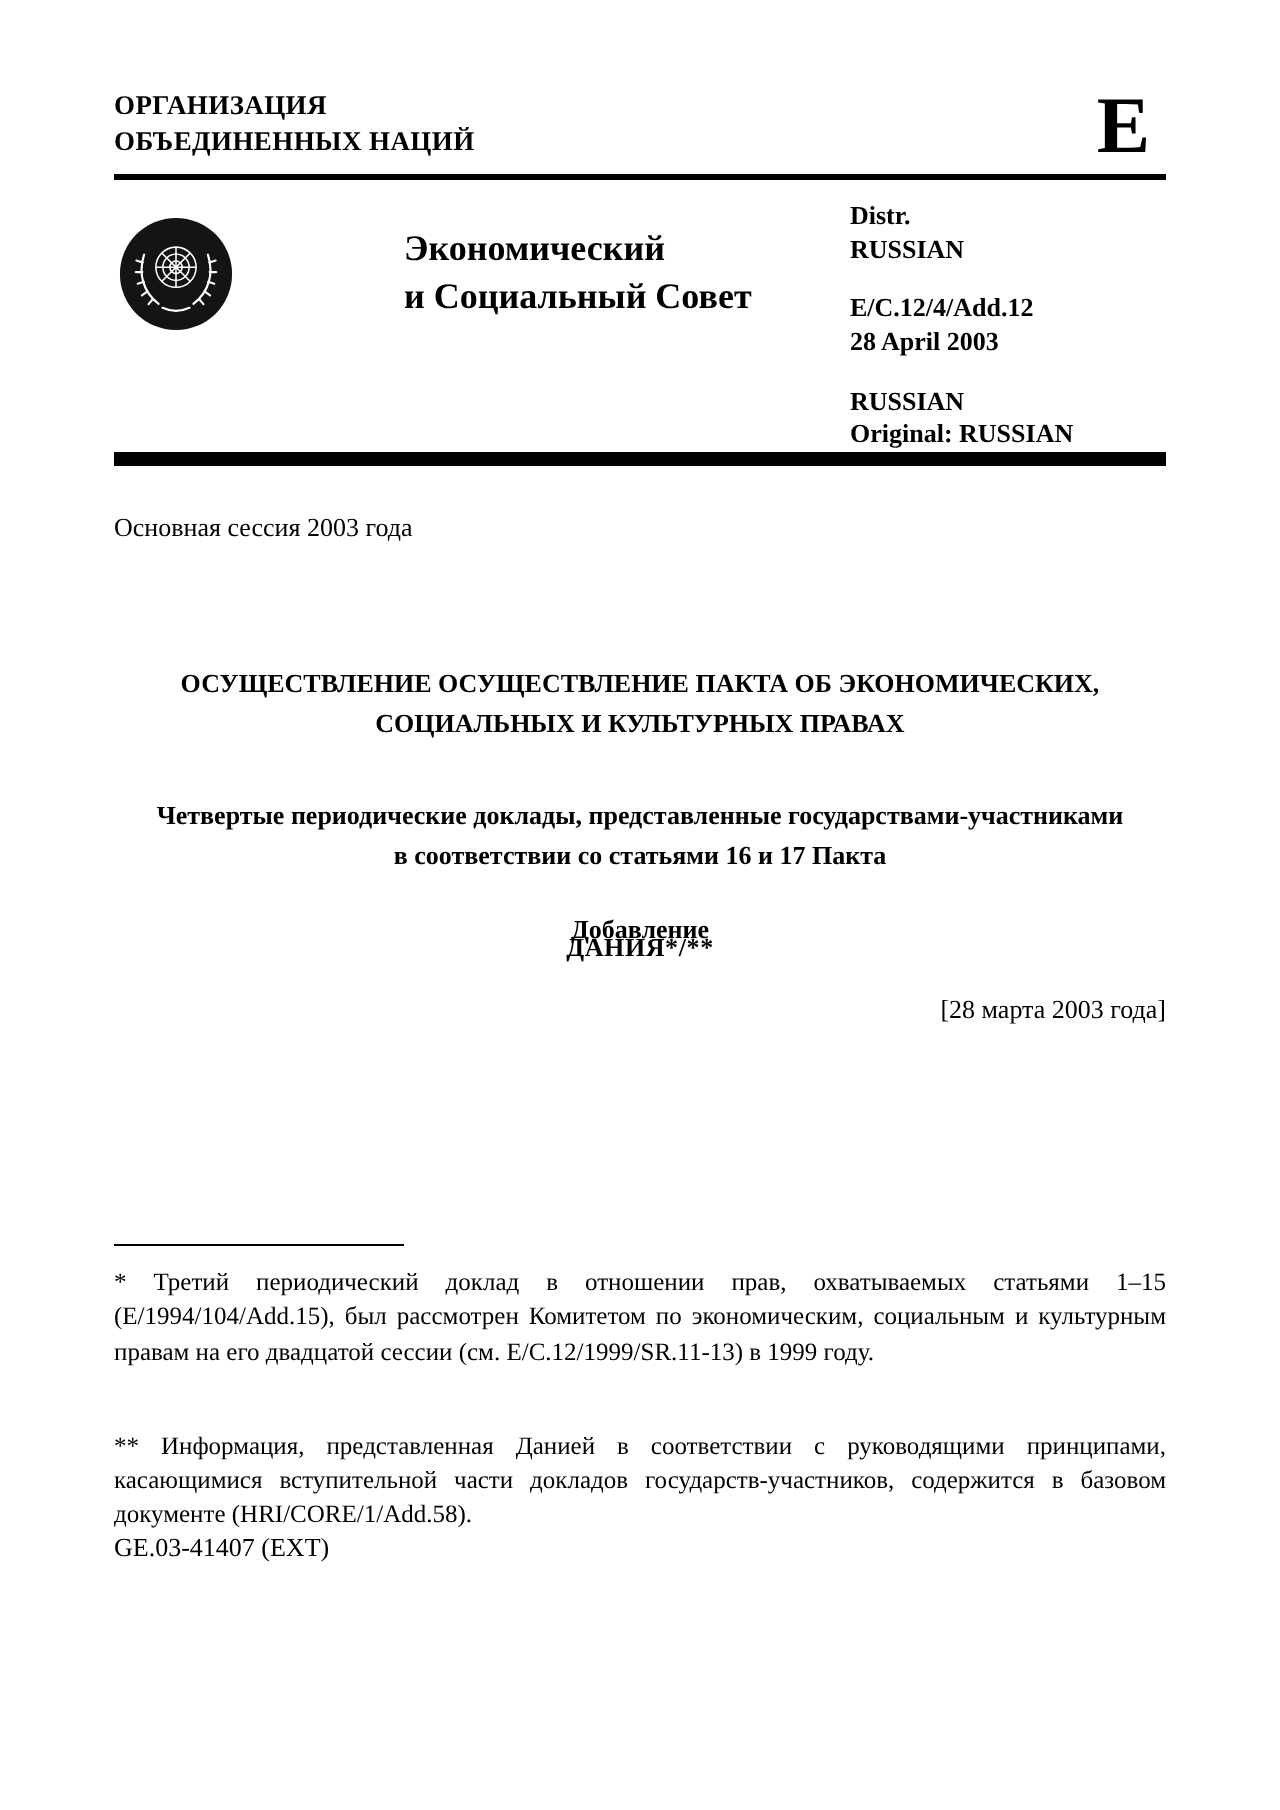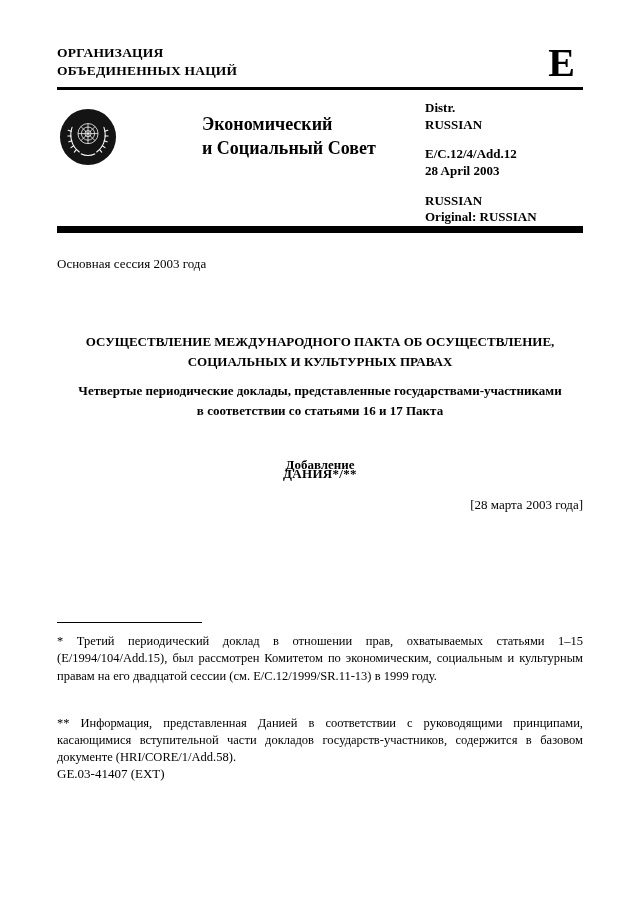--- a/index.html
+++ b/index.html
@@ -37,21 +37,21 @@
     height: 7px; background: #000;
   }
 
   .session { position: absolute; left: 57px; top: 256px; font-size: 13px; }
 
   .title-block {
     position: absolute; left: 57px; right: 57px; top: 332px;
     text-align: center; font-weight: bold; font-size: 13px; line-height: 1.5;
   }
   .subtitle-block {
-    position: absolute; left: 57px; right: 57px; top: 381px;
+    position: absolute; left: 57px; right: 57px; top: 398px;
     text-align: center; font-weight: bold; font-size: 13px; line-height: 1.5;
   }
   .addendum {
     position: absolute; left: 57px; right: 57px; top: 426px;
     text-align: center; font-weight: bold; font-size: 13px; margin-top: 31px;
   }
   .country {
     position: absolute; left: 57px; right: 57px; top: 466px;
     text-align: center; font-weight: bold; font-size: 13px; letter-spacing: 0.3px;
   }
@@ -137,21 +137,21 @@
         <div>Original: RUSSIAN</div>
       </div>
     </div>
   </section>
 
   <div class="thick-rule"></div>
 
   <div class="session">Основная сессия 2003 года</div>
 
   <div class="title-block">
-    <div>ОСУЩЕСТВЛЕНИЕ МЕЖДУНАРОДНОГО ПАКТА ОБ ОСУЩЕСТВЛЕНИЕ,</div>
+    <div>ОСУЩЕСТВЛЕНИЕ ОСУЩЕСТВЛЕНИЕ ПАКТА ОБ ЭКОНОМИЧЕСКИХ,</div>
     <div>СОЦИАЛЬНЫХ И КУЛЬТУРНЫХ ПРАВАХ</div>
   </div>
 
   <div class="subtitle-block">
     <div>Четвертые периодические доклады, представленные государствами-участниками</div>
     <div>в соответствии со статьями 16 и 17 Пакта</div>
   </div>
 
   <div class="addendum">Добавление</div>
 

